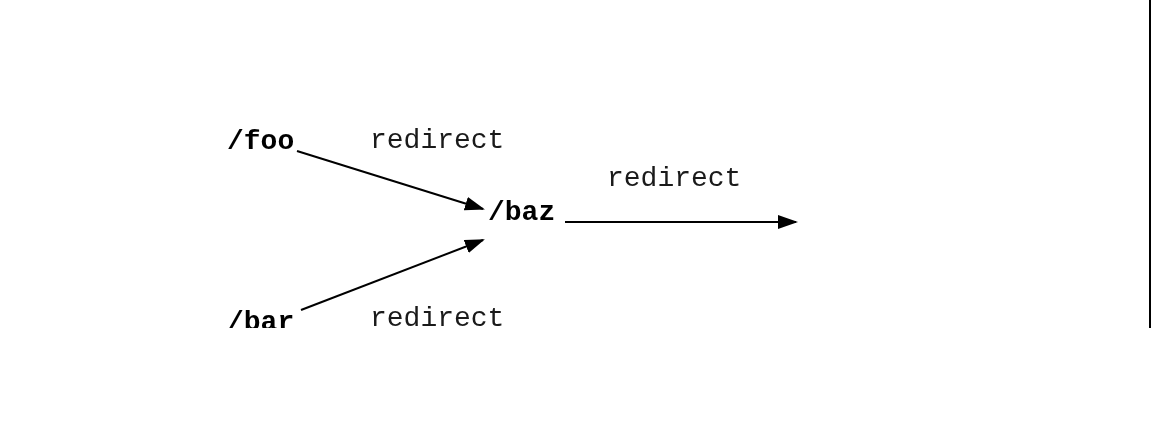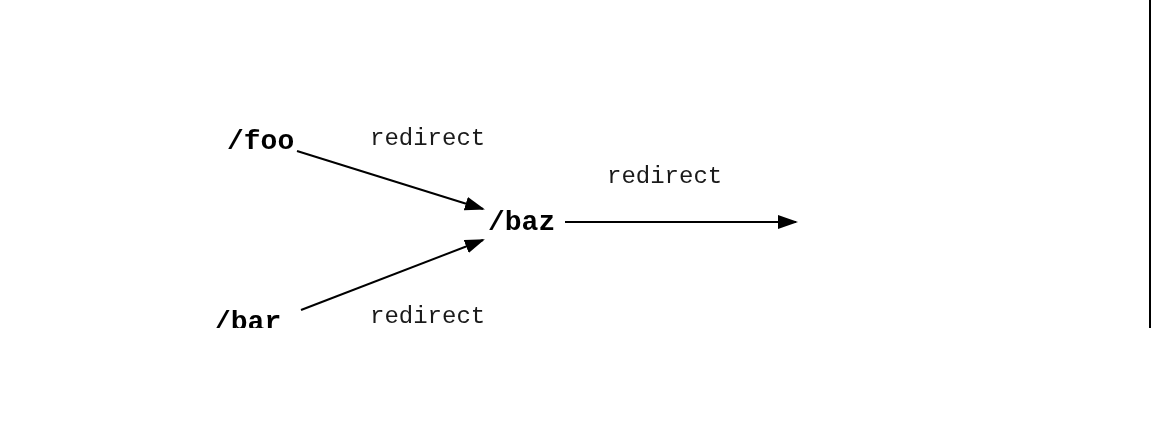--- a/index.html
+++ b/index.html
@@ -29,32 +29,32 @@
   .node-label {
     position: absolute;
     font-size: 28px;
     font-weight: bold;
     color: #000000;
     line-height: 1;
     white-space: pre;
   }
   .edge-label {
     position: absolute;
-    font-size: 24px;
+    font-size: 28px;
     font-weight: normal;
     color: #1a1a1a;
     line-height: 1;
     white-space: pre;
   }
   #node-foo  { left: 227px; top: 128px; }
   #label-foo-baz { left: 370px; top: 127px; }
-  #node-baz  { left: 488px; top: 209px; }
+  #node-baz  { left: 488px; top: 199px; }
   #label-baz-quux { left: 607px; top: 165px; }
   #node-quux { left: 808px; top: 209px; }
-  #node-bar  { left: 214px; top: 309px; text-decoration: underline; }
+  #node-bar  { left: 227px; top: 309px; text-decoration: underline; }
   #label-bar-baz { left: 370px; top: 305px; }
   #arrow-layer {
     position: absolute;
     left: 0;
     top: 0;
     width: 1152px;
     height: 432px;
   }
 </style>
 </head>

